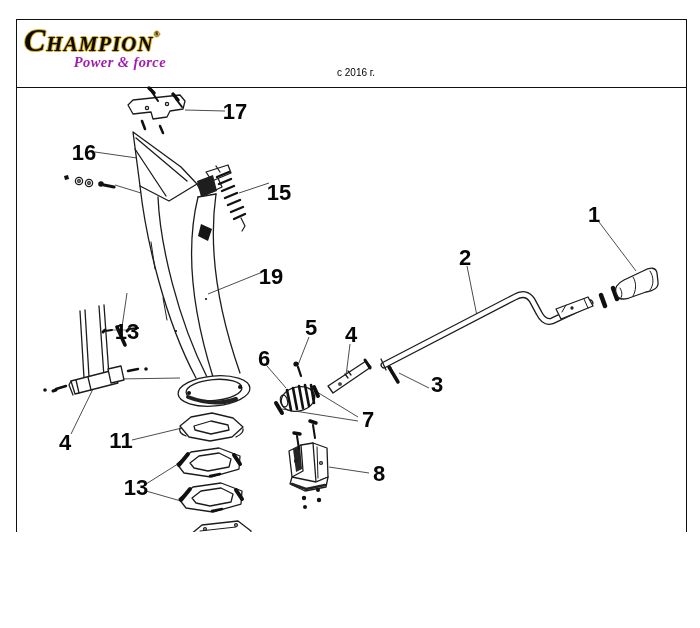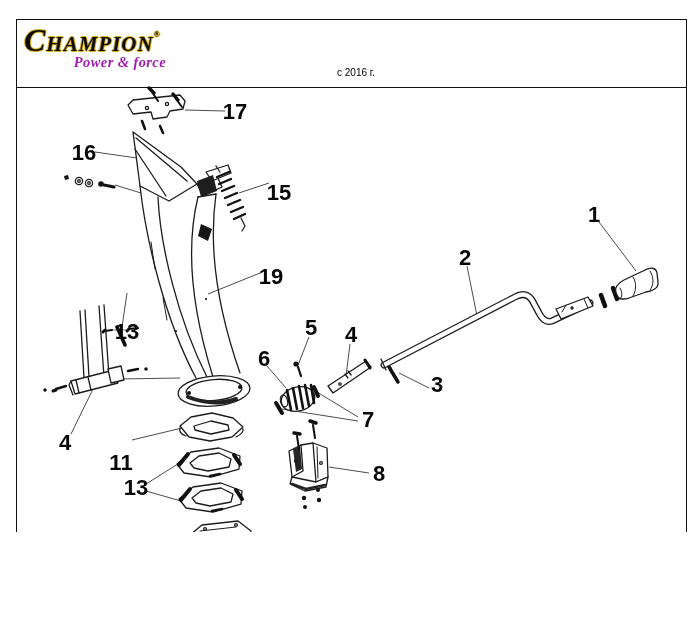--- a/index.html
+++ b/index.html
@@ -300,21 +300,21 @@
       <div class="callout" style="left: 594px; top: 215px;">1</div>
       <div class="callout" style="left: 465px; top: 258px;">2</div>
       <div class="callout" style="left: 437px; top: 385px;">3</div>
       <div class="callout" style="left: 351px; top: 335px;">4</div>
       <div class="callout" style="left: 311px; top: 328px;">5</div>
       <div class="callout" style="left: 264px; top: 359px;">6</div>
       <div class="callout" style="left: 368px; top: 420px;">7</div>
       <div class="callout" style="left: 379px; top: 474px;">8</div>
       <div class="callout" style="left: 302px; top: 542px;">9</div>
       <div class="callout" style="left: 136px; top: 488px;">13</div>
-      <div class="callout" style="left: 121px; top: 441px; margin-top: 22px;">11</div>
+      <div class="callout" style="left: 121px; top: 441px;">11</div>
       <div class="callout" style="left: 65px; top: 443px;">4</div>
       <div class="callout" style="left: 127px; top: 284px; margin-top: 48px;">13</div>
       <div class="callout" style="left: 271px; top: 277px;">19</div>
       <div class="callout" style="left: 279px; top: 193px;">15</div>
       <div class="callout" style="left: 84px; top: 153px;">16</div>
       <div class="callout" style="left: 235px; top: 112px;">17</div>
     </div>
 </div>
 
 </body></html>

